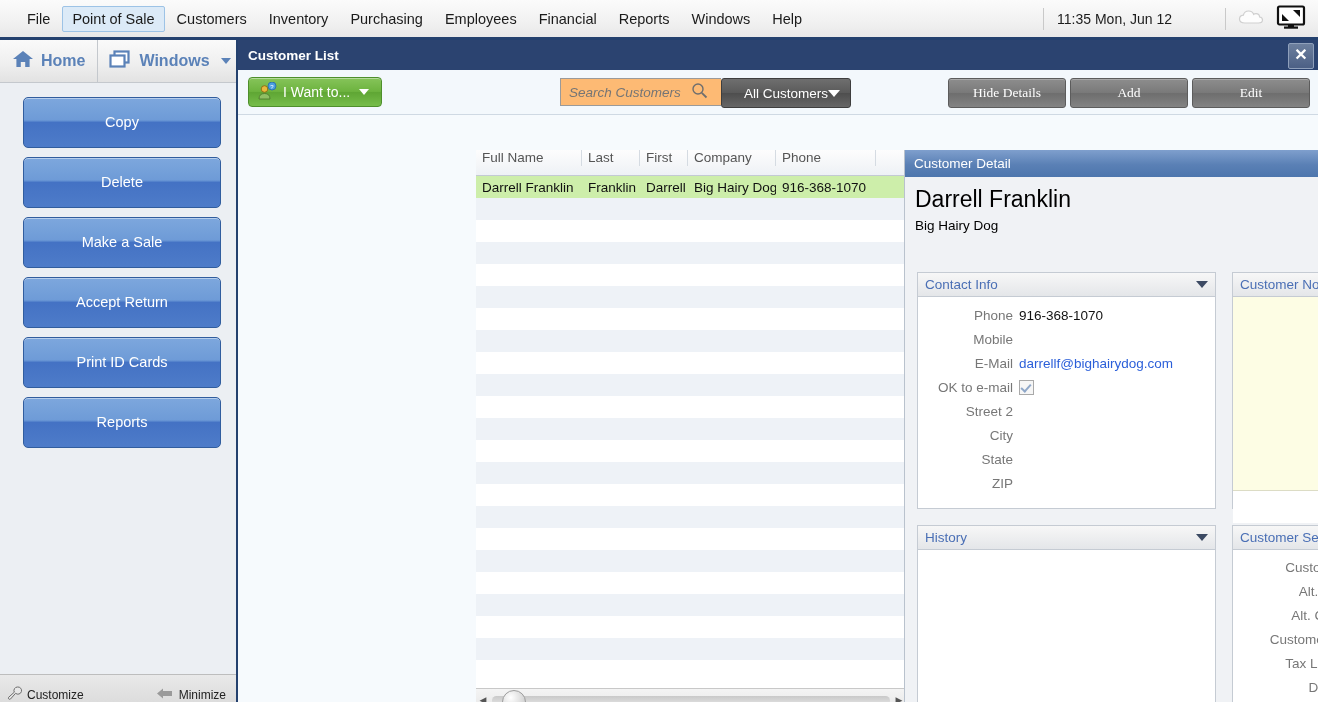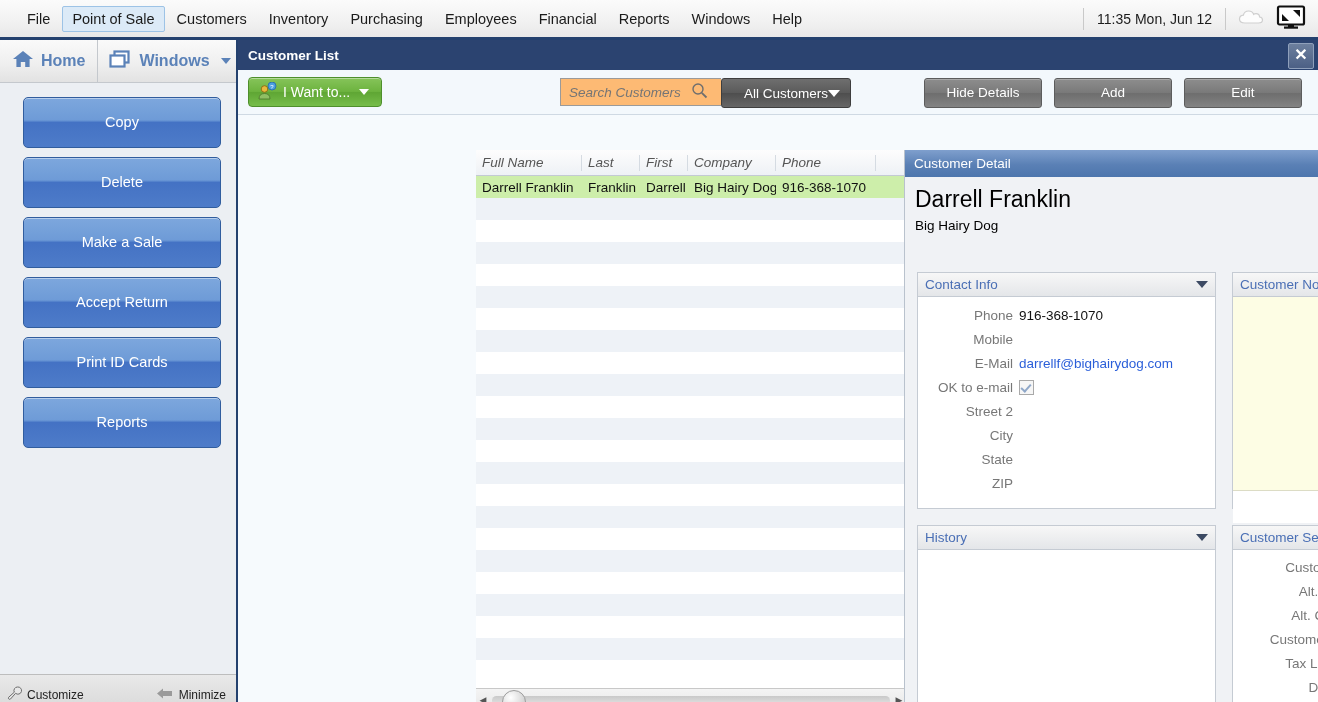--- a/index.html
+++ b/index.html
@@ -20,21 +20,21 @@
   }
   .menu-items{display:flex;align-items:center;height:37px;padding-left:16px;}
   .menu-item{
     padding:4px 9px;margin:0 1px;font-size:14.5px;color:#1b1b1b;
     border:1px solid transparent;border-radius:2px;line-height:16px;
     white-space:nowrap;
   }
   .menu-item.active{
     background:#dceaf7;border:1px solid #9dc3e6;
   }
-  .menu-right{margin-left:auto;display:flex;align-items:center;height:37px;}
+  .menu-right{margin-left:auto;display:flex;align-items:center;height:37px;gap:40px;}
   .clock{
     font-size:14px;color:#1b1b1b;padding:0 13px;white-space:nowrap;
     border-left:1px solid #c9c9c9;line-height:22px;
   }
   .tray{
     display:flex;align-items:center;gap:12px;padding:0 12px 0 12px;
     border-left:1px solid #c9c9c9;height:22px;
   }
 
   
@@ -124,35 +124,35 @@
     width:128px;height:28px;
     background:linear-gradient(to bottom,#6f6f6f,#5a5a5a 50%,#4e4e4e 51%,#666 100%);
     border:1px solid #3e3e3e;border-radius:3px;
     color:#fff;font-size:13.5px;display:flex;align-items:center;
     justify-content:center;position:relative;cursor:pointer;
   }
   .filter-dd .caret-w{
     position:absolute;right:10px;top:11px;width:0;height:0;
     border-left:6px solid transparent;border-right:6px solid transparent;border-top:7px solid #fff;
   }
-  .tbtns{position:absolute;right:18px;top:8px;display:flex;gap:12px;}
+  .tbtns{position:absolute;right:10px;top:8px;display:flex;gap:4px;font-family:Liberation Serif, serif;}
   .gbtn{
     min-width:92px;height:28px;padding:0 12px;
     background:linear-gradient(to bottom,#8d8d8d 0%,#7a7a7a 48%,#6e6e6e 52%,#838383 100%);
     border:1px solid #5c5c5c;border-radius:3px;
     color:#fff;font-size:13.5px;line-height:28px;text-align:center;cursor:pointer;
     box-shadow:inset 0 1px 0 rgba(255,255,255,.25);
   }
 
   
   .gridpane{position:absolute;left:238px;top:110px;width:430px;height:538px;background:#fff;}
   .gridhead{
-    display:flex;height:25px;align-items:center;
+    display:flex;height:25px;align-items:flex-start;
     background:linear-gradient(to bottom,#fdfdfd,#eef1f5);
-    border-bottom:1px solid #c3cad3;font-size:13.5px;color:#555;font-style:italic;
+    border-bottom:1px solid #c3cad3;font-size:13.5px;color:#555;
   }
   .gh{padding-left:6px;border-right:1px solid #d5dbe2;height:16px;line-height:16px;box-sizing:border-box;overflow:hidden;white-space:nowrap;}
   .gridrow{display:flex;height:22px;align-items:center;font-size:13.5px;color:#111;}
   .gridrow.sel{background:#cdeeaa;}
   .gridrow.alt{background:#eef2f7;}
   .gridrow.plain{background:#ffffff;}
   .gc{padding-left:6px;box-sizing:border-box;overflow:hidden;white-space:nowrap;}
   .hscroll{
     position:absolute;left:238px;top:648px;width:430px;height:22px;
     background:linear-gradient(to bottom,#f4f4f4,#e6e6e6);

